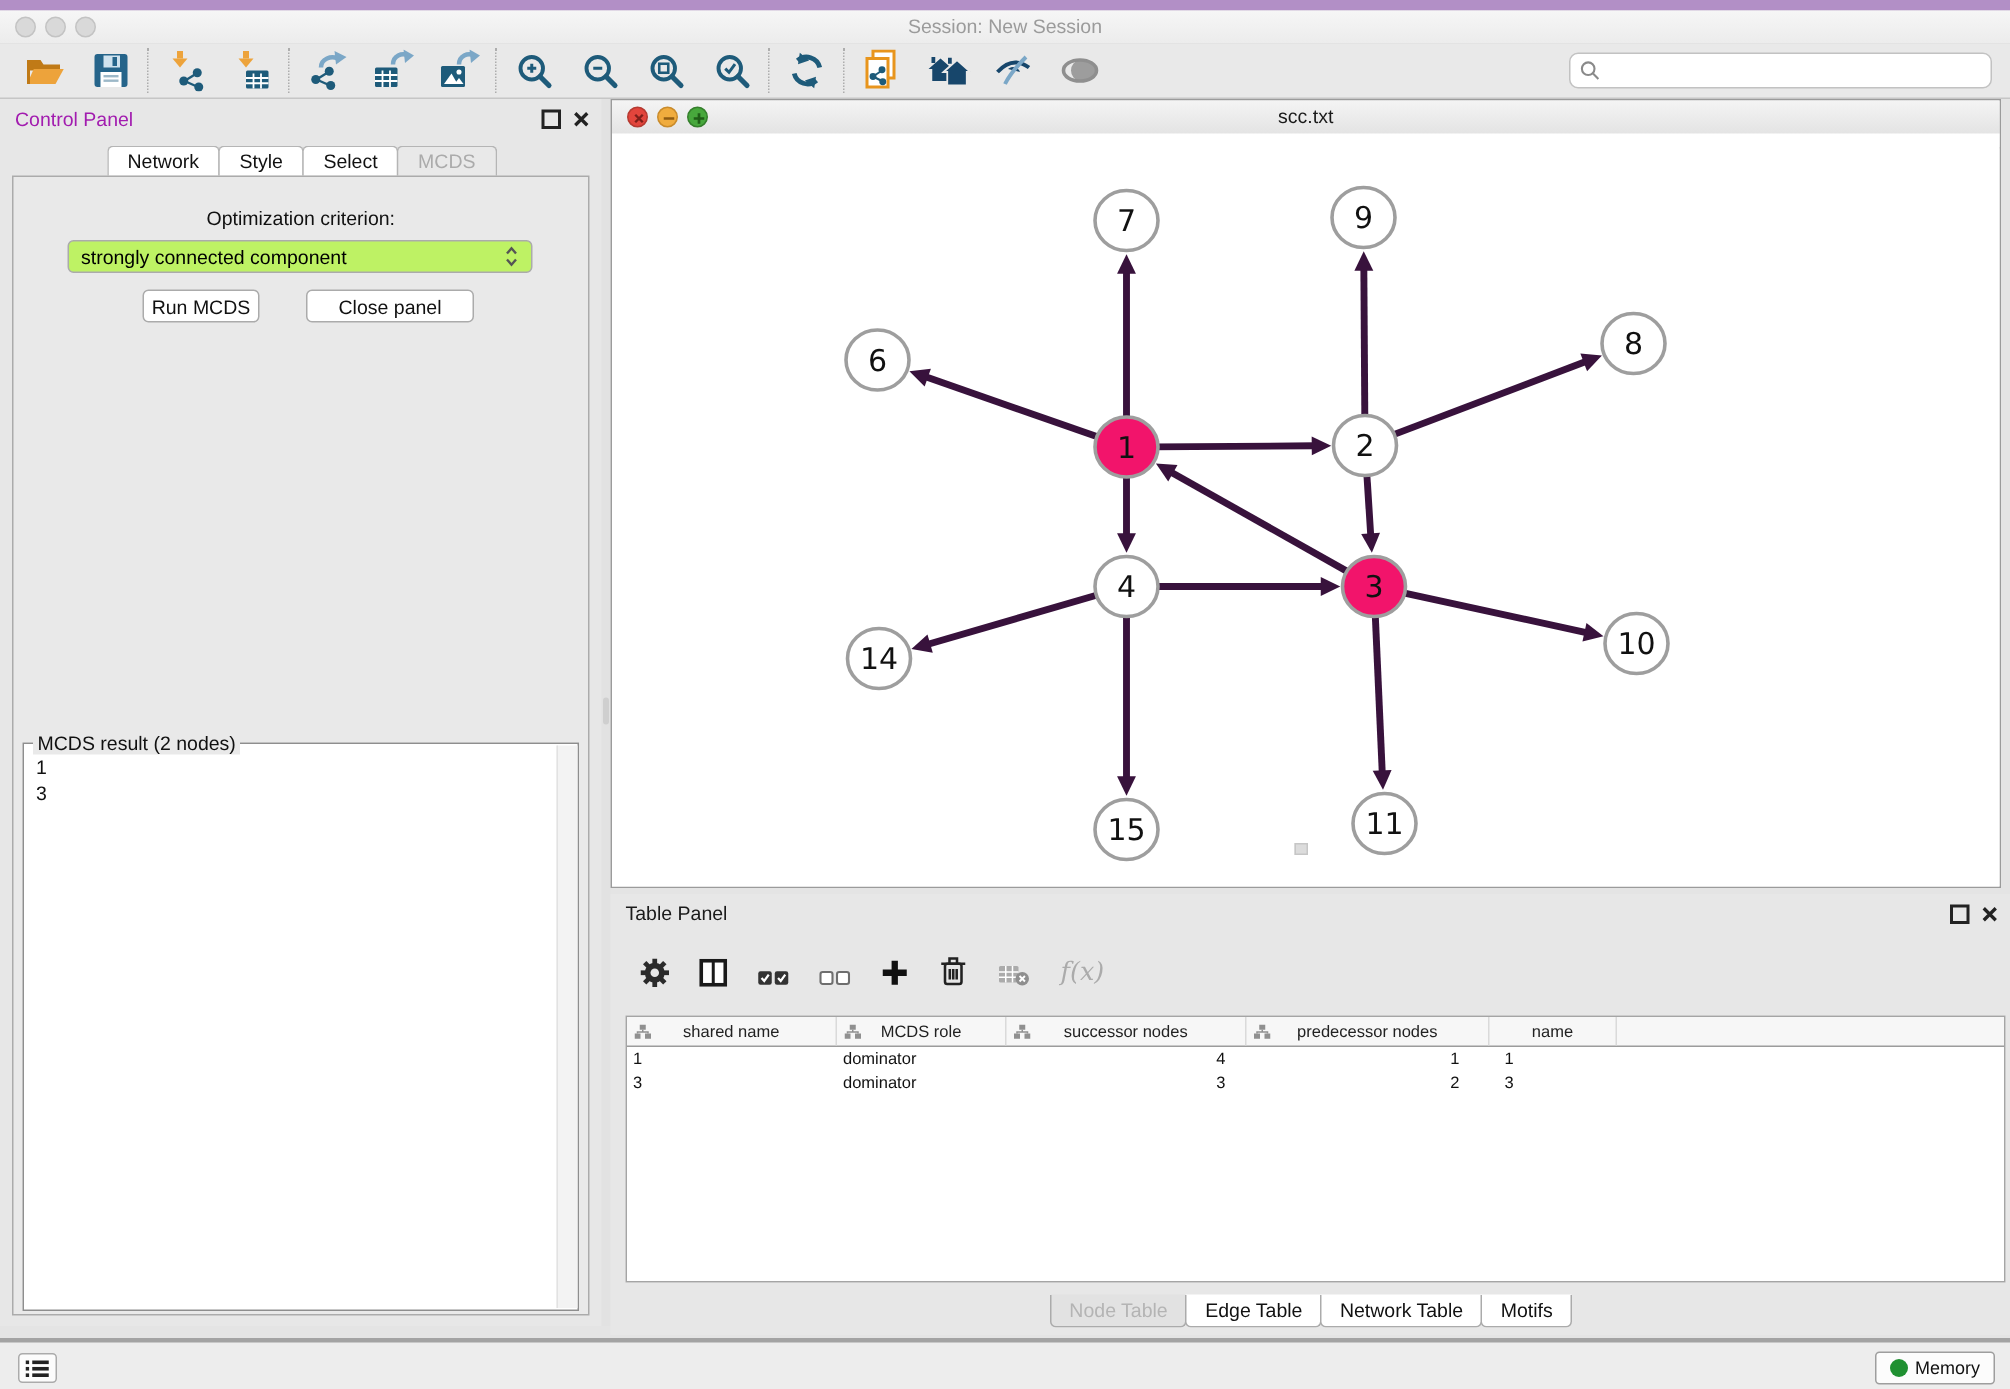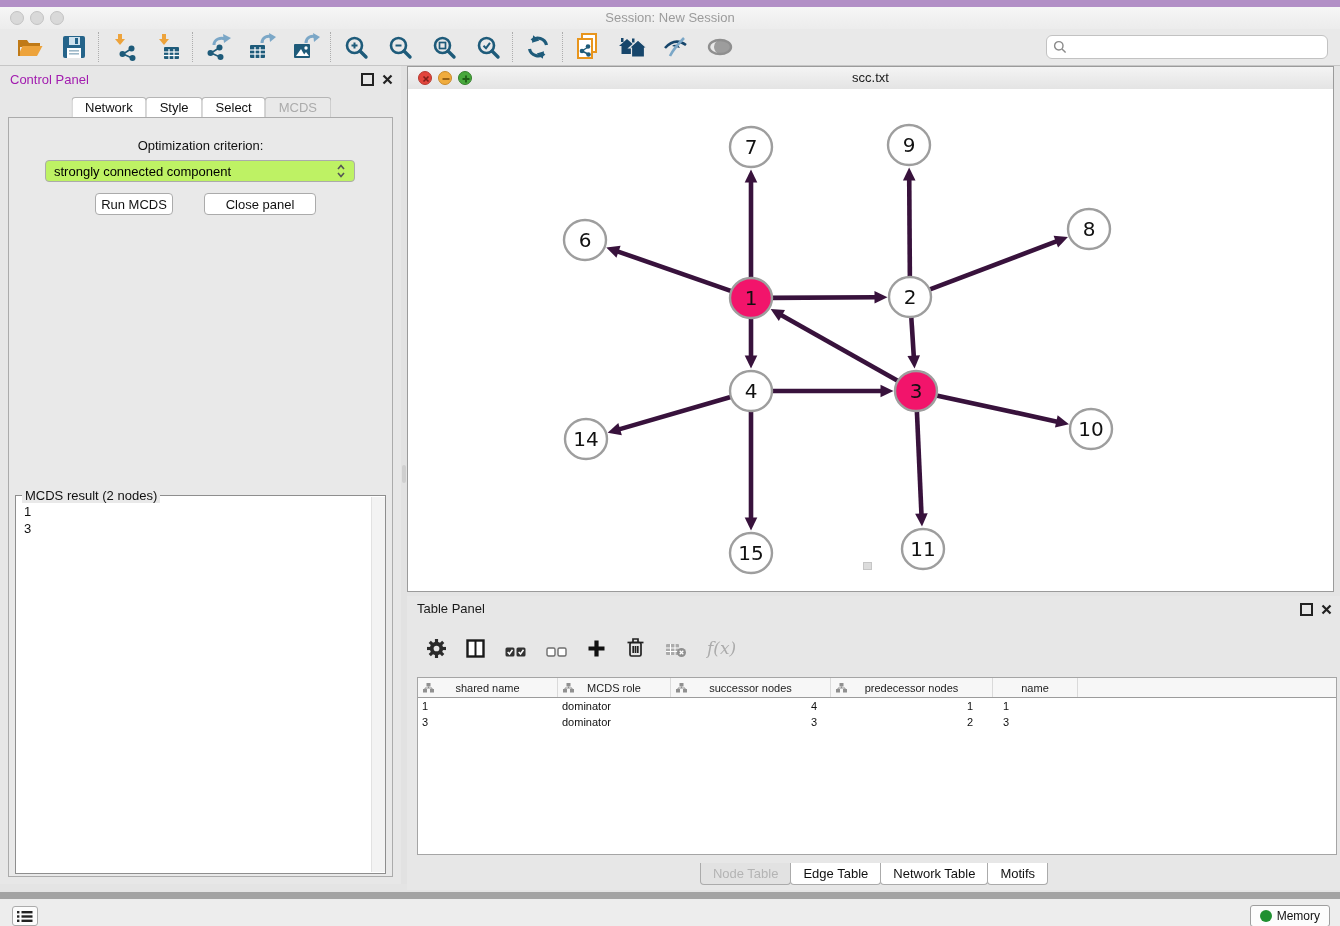--- a/index.html
+++ b/index.html
@@ -65,21 +65,21 @@
   .tcell{box-sizing:border-box;padding:0 4px;}
   .c0{width:140px;} .c1{width:113px;} .c2{width:160px;} .c3{width:162px;} .c4{width:85px;}
   .num{text-align:right;padding-right:14px;}
   .num2{text-align:right;padding-right:20px;}
   .nm{padding-left:10px;}
   #tp-tabs{left:0;top:267px;width:100%;display:flex;justify-content:center;}
   .btab{height:21px;line-height:21px;padding:0 12px;font-size:13px;color:#111;background:#fff;border:1px solid #ABABAB;border-top:none;border-radius:0 0 4px 4px;margin-right:-1px;}
   .btab.sel{background:#E2E2E2;color:#B4B4B4;}
 
   
-  #status-bar{left:0;top:892px;width:1340px;height:34px;background:#EDEDED;border-top:7px solid #a3a3a3;box-sizing:border-box;}
+  #status-bar{left:0;top:892px;width:1340px;height:34px;background:#EDEDED;border-top:3px solid #a3a3a3;box-sizing:border-box;}
   #list-btn{left:12px;top:7px;width:26px;height:20px;background:#FCFCFC;border:1px solid #ABABAB;border-radius:3px;display:flex;align-items:center;justify-content:center;box-sizing:border-box;}
   #memory-btn{right:10px;top:6px;height:22px;background:#FCFCFC;border:1px solid #9E9E9E;border-radius:3px;display:flex;align-items:center;padding:0 9px;gap:5px;font-size:12px;color:#111;box-sizing:border-box;}
   #memory-dot{width:12px;height:12px;border-radius:50%;background:#1F9031;}
 </style>
 </head>
 <body>
 
 <div id="app">
 
   <div id="top-accent" class="abs"></div>

